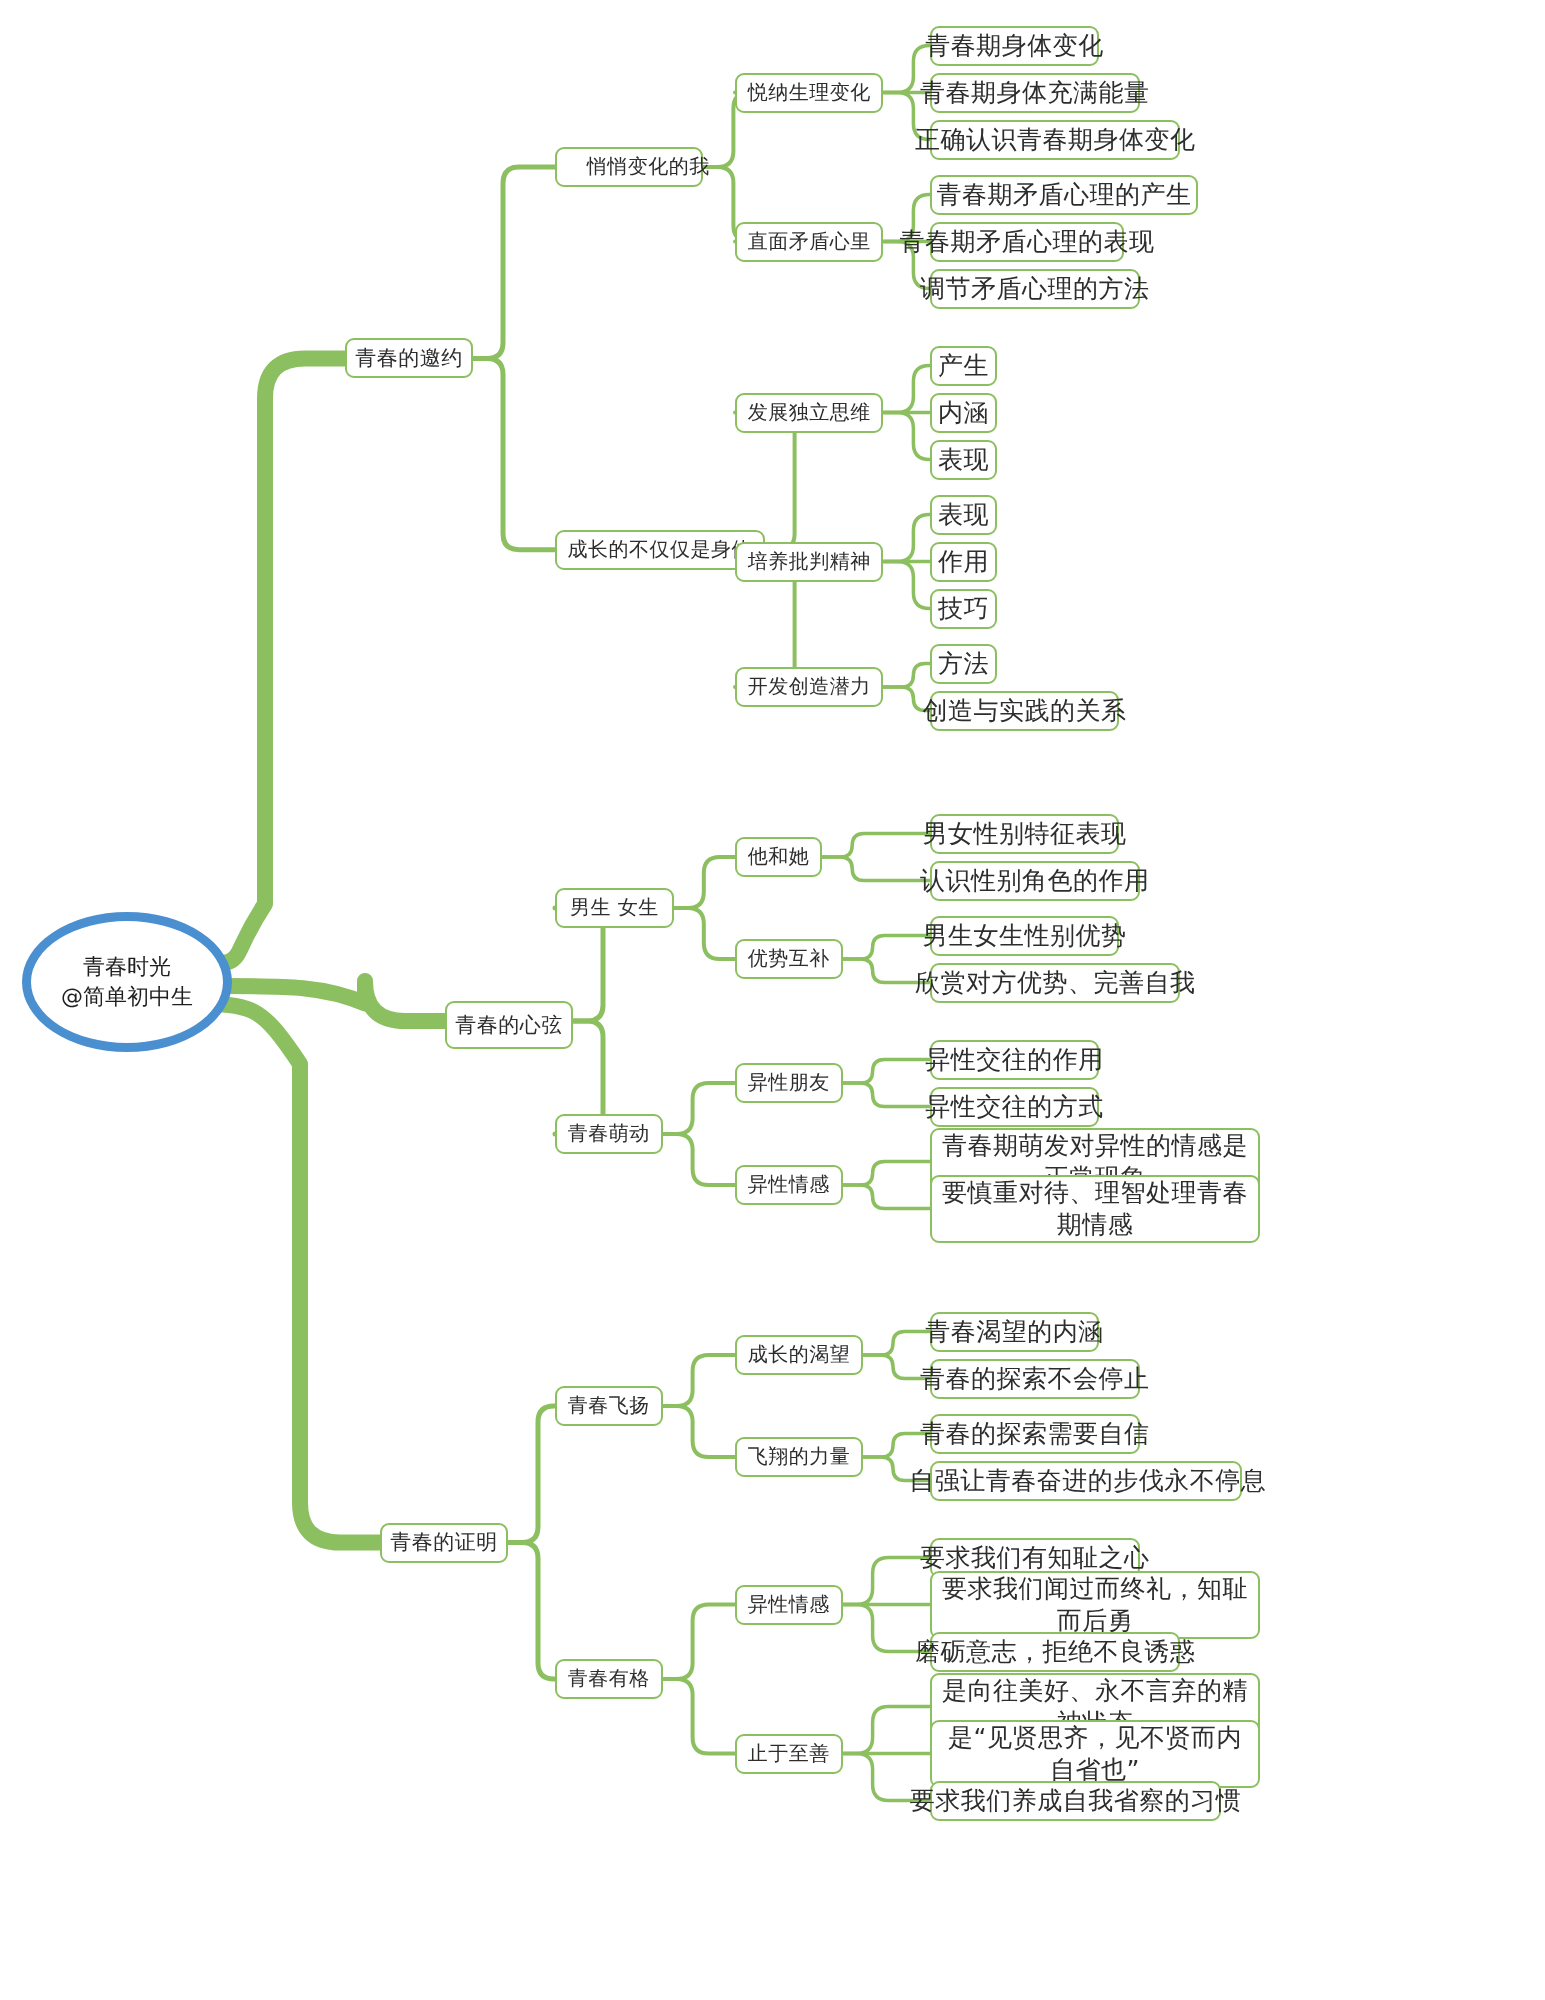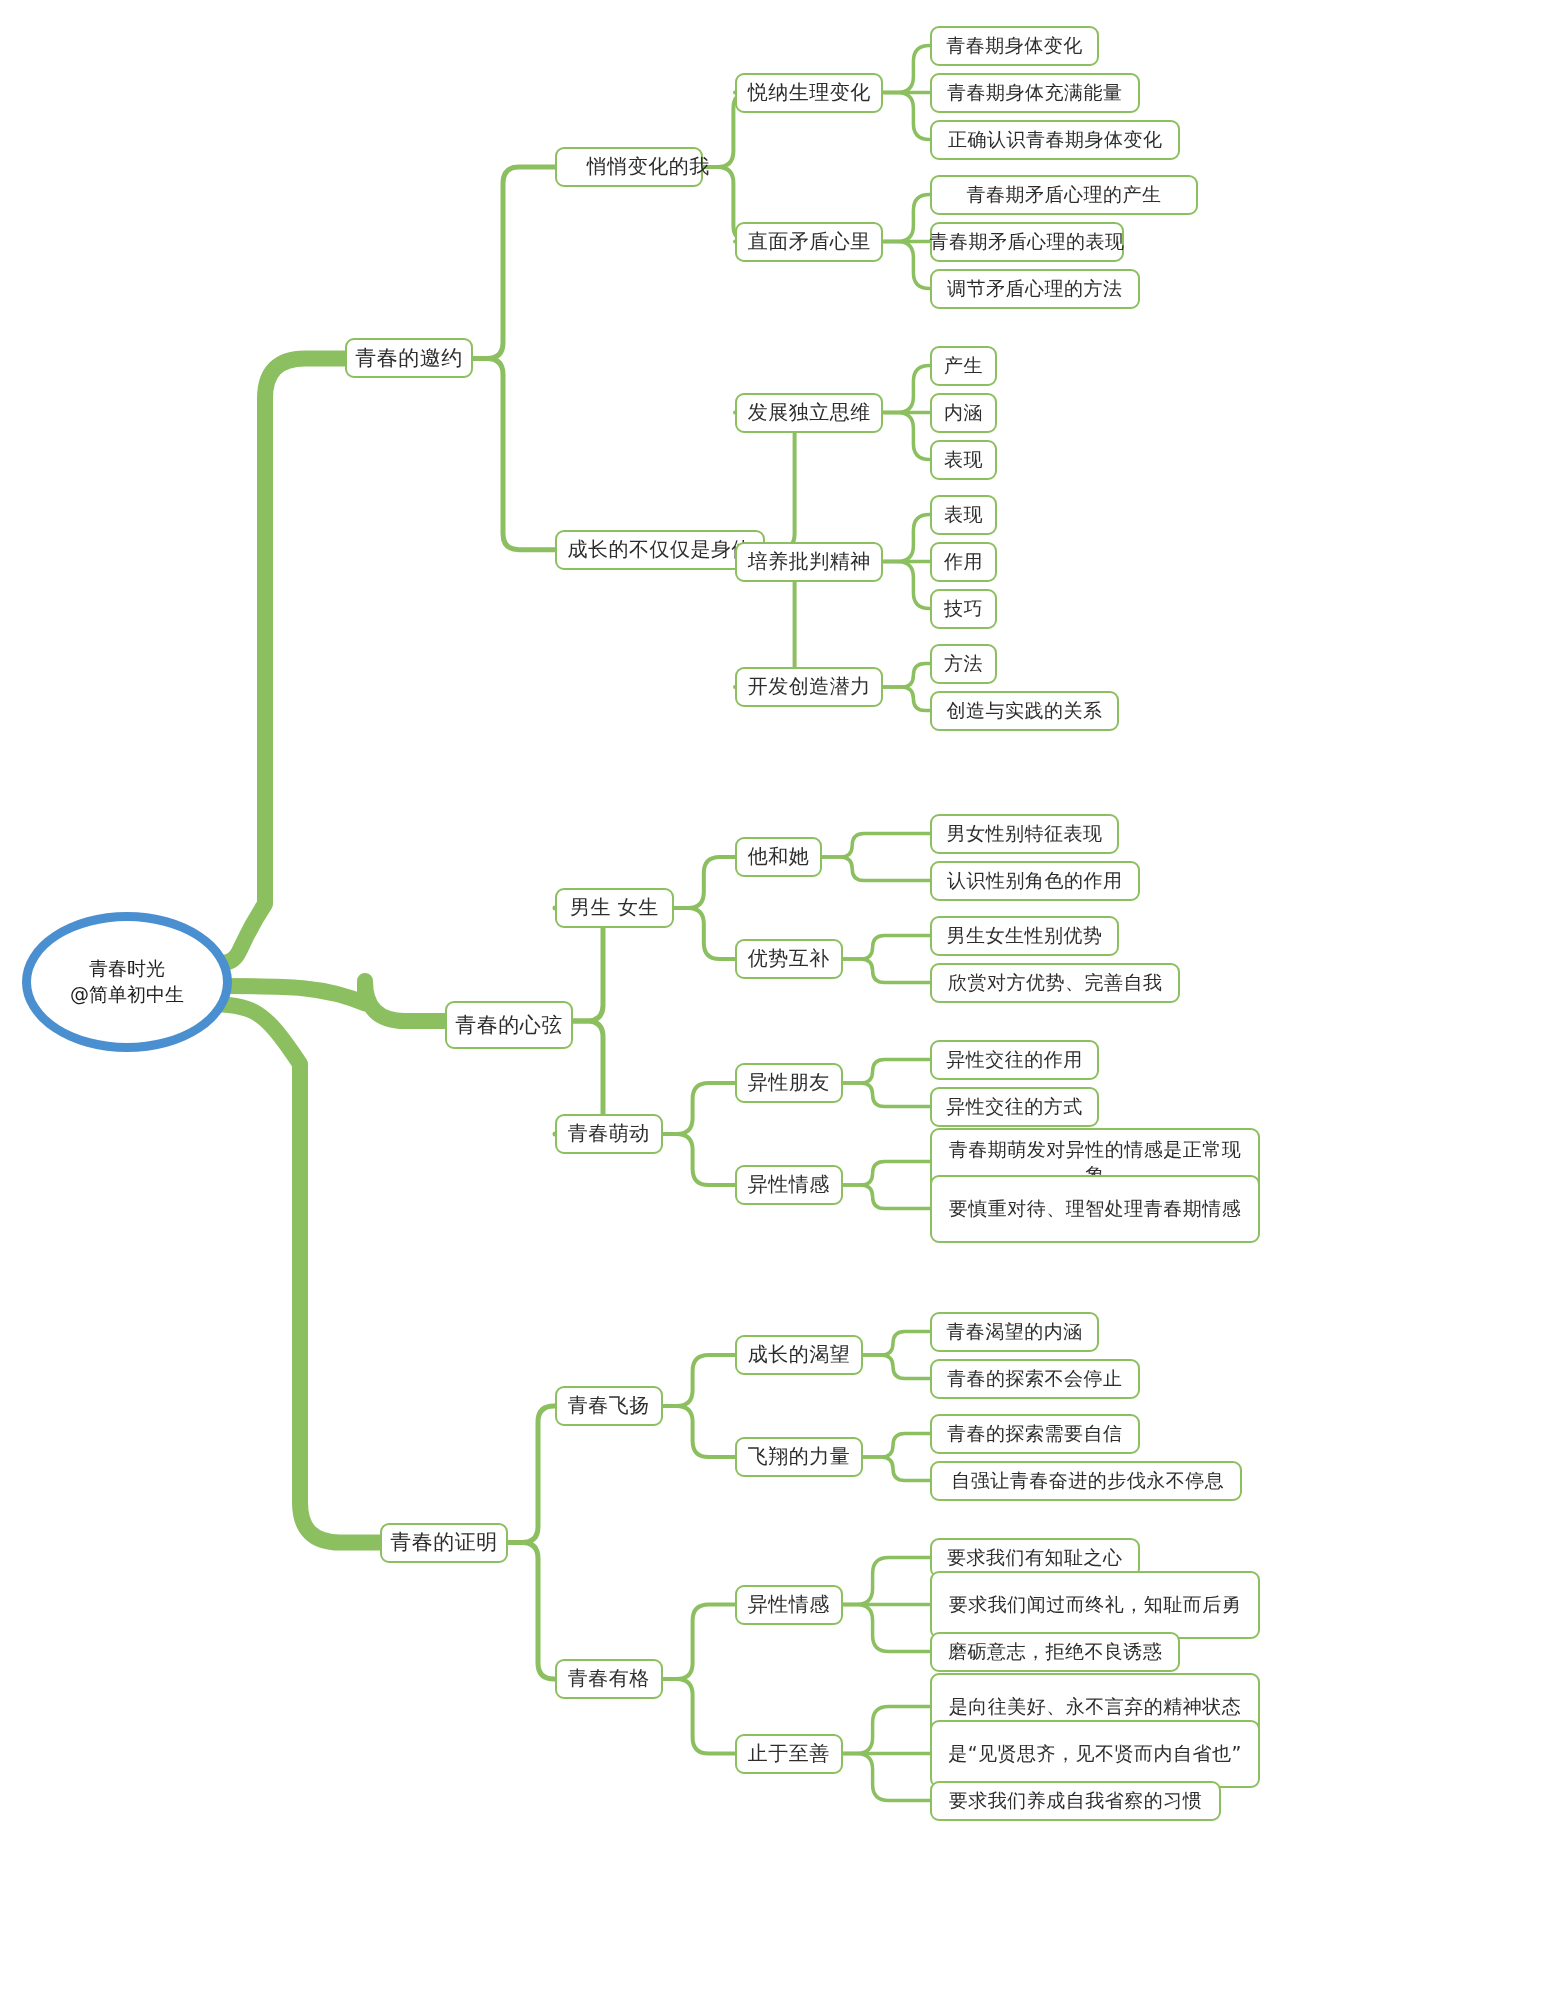--- a/index.html
+++ b/index.html
@@ -33,29 +33,29 @@
     text-align:center;
     line-height:1.28;
     padding:3px 9px;
     white-space:pre;
     letter-spacing:0.5px;
   }
   .node.wrap{white-space:normal;}
   .lvl1{font-size:21px;}
   .lvl2{font-size:20px;}
   .lvl3{font-size:20px;}
-  .lvl4{font-size:19px;}
+  .lvl4{font-size:25px;}
   .root{
     position:absolute;
     box-sizing:border-box;
     border:9px solid #4a8fd0;
     border-radius:50%;
     background:#ffffff;
     color:#1f1f1f;
-    font-size:19px;
+    font-size:22px;
     line-height:1.35;
     display:flex;
     align-items:center;
     justify-content:center;
     text-align:center;
     white-space:pre-line;
     z-index:5;
   }
 </style>
 </head>

